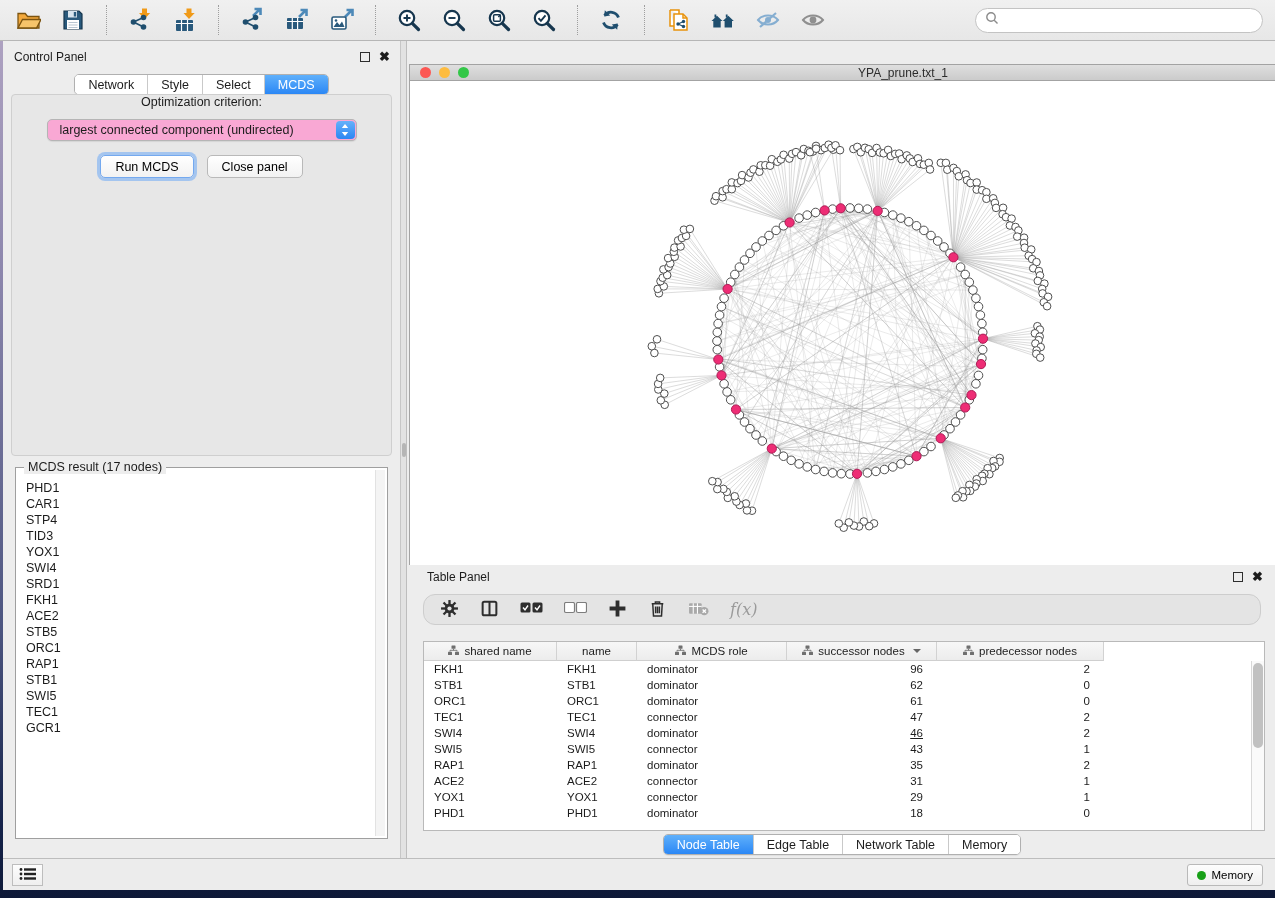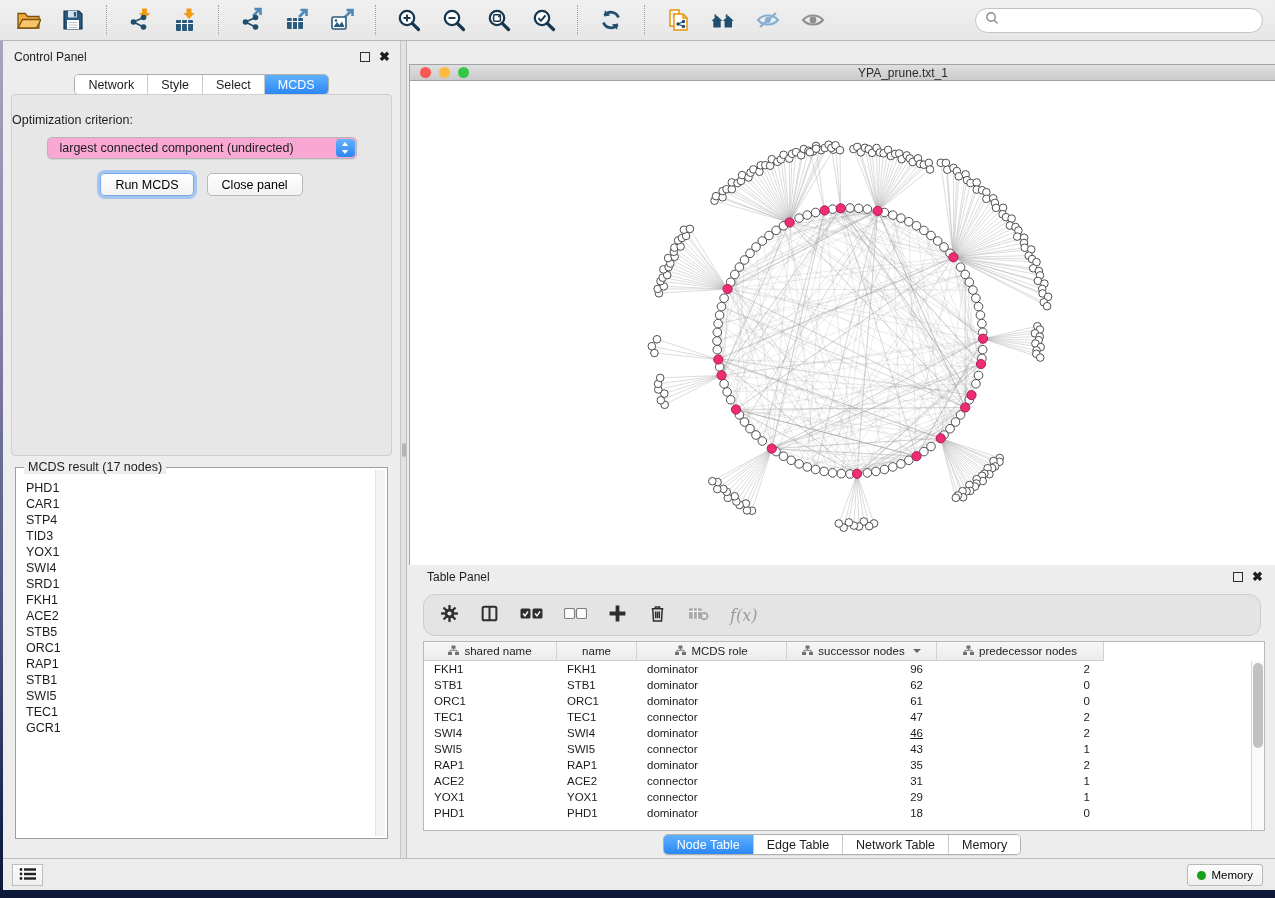--- a/index.html
+++ b/index.html
@@ -35,21 +35,21 @@
   .seg-row { position:absolute; left:0; right:0; display:flex; justify-content:center;align-items:flex-end; }
   .cp-tabs { top:33px; }
   .seg { display:flex; border-radius:5px; overflow:hidden; border:1px solid #b0b0b0;
          background:#fff; height:21px; box-shadow:0 1px 1px rgba(0,0,0,.06); }
   .seg-tab { padding:2px 13px; font-size:12.5px; line-height:16px; border-left:1px solid #c9c9c9;
              background:#fff; color:#1c1c1c; cursor:default; white-space:nowrap; }
   .seg-tab:first-child { border-left:none; }
   .seg-tab.active { background:linear-gradient(#5fb0fb,#2b87f5); color:#fff; }
   .tab-pane { position:absolute; top:53px; left:8px; width:381px; height:362px;
               background:#e7e7e7; border:1px solid #cfcfcf; border-radius:4px; }
-  .opt-label { margin-top:18px; text-align:left; font-size:12.5px; }
+  .opt-label { text-align:center; font-size:12.5px; }
   .dropdown { position:relative; margin:10px auto 0; width:310px; height:22px; background:#f9a8d4;
               border:1px solid #b5b5b5; border-radius:5px; font-size:12.5px; line-height:20px;
               padding-left:12px; box-shadow:0 1px 1px rgba(0,0,0,.08); }
   .dd-step { position:absolute; right:1px; top:1px; width:19px; height:18px; border-radius:4px;
              background:linear-gradient(#66b1fa,#2c86f3); display:flex; align-items:center; justify-content:center; }
   .btn-row { margin-top:14px; display:flex; justify-content:center; gap:13px; }
   .mac-btn { background:linear-gradient(#ffffff,#f2f2f2); border:1px solid #b9b9b9; border-radius:5px;
              font-size:12.5px; padding:0 14px; height:23px; font-family:inherit; }
   .mac-btn.focused { box-shadow:0 0 0 3px rgba(110,170,245,.55); border-color:#74a9ef; }
 
@@ -77,21 +77,21 @@
   .net-title { position:absolute; left:0; right:0; text-align:center; font-size:12px; color:#2c2c2c; }
   .netwin-canvas { position:absolute; top:17px; left:0; right:0; bottom:0; background:#fff;
                    border:1px solid #a3a3a3; border-top:none; }
   .netwin-canvas svg { display:block; }
   .h-handle { position:absolute; bottom:-2px; left:50%; margin-left:-6px; width:12px; height:6px;
               background:#c2c2c2; border:1px solid #a8a8a8; border-radius:2px; }
 
   
   .tpanel { position:absolute; left:2px; top:524px; width:866px; height:293px; background:#ededed; }
   .tpanel-header { height:24px; display:flex; align-items:center; padding:0 12px 0 18px; font-size:12px; }
-  .ttoolbar { position:absolute; left:14px; top:29px; width:838px; height:42px;
+  .ttoolbar { position:absolute; left:14px; top:29px; width:838px; height:31px;
               background:#e4e4e4; border:1px solid #cdcdcd; border-radius:12px;
               display:flex; align-items:center; gap:21px; padding:0 16px; }
   .ttb-btn { background:none; border:none; padding:0; display:flex; align-items:center; }
   .fx { font-family:"DejaVu Serif","Liberation Serif",serif; font-style:italic; font-size:16px; color:#9a9a9a; }
   .ttable { position:absolute; left:14px; top:76px; width:842px; height:190px;
             background:#fff; border:1px solid #b9b9b9; }
   .thead { position:absolute; top:0; left:0; right:13px; height:19px; display:flex; }
   .th { display:flex; align-items:center; justify-content:center; gap:5px; font-size:11.5px;
         background:linear-gradient(#f7f7f7,#ececec); border-right:1px solid #d2d2d2;
         border-bottom:1px solid #cfcfcf; white-space:nowrap; }

